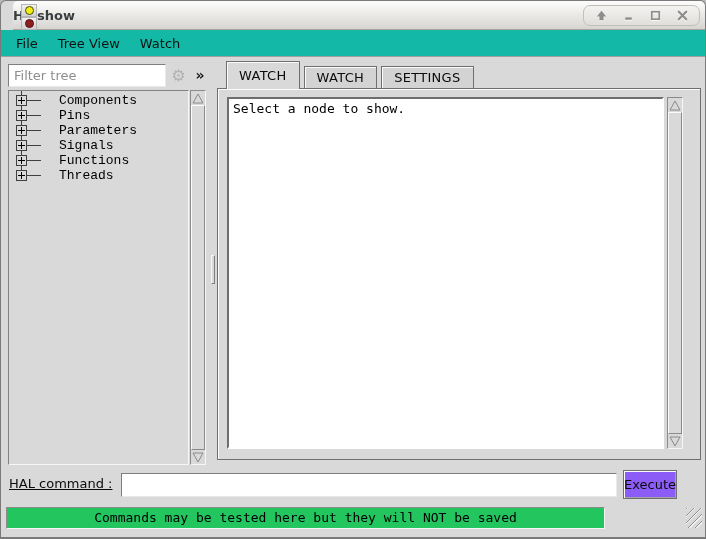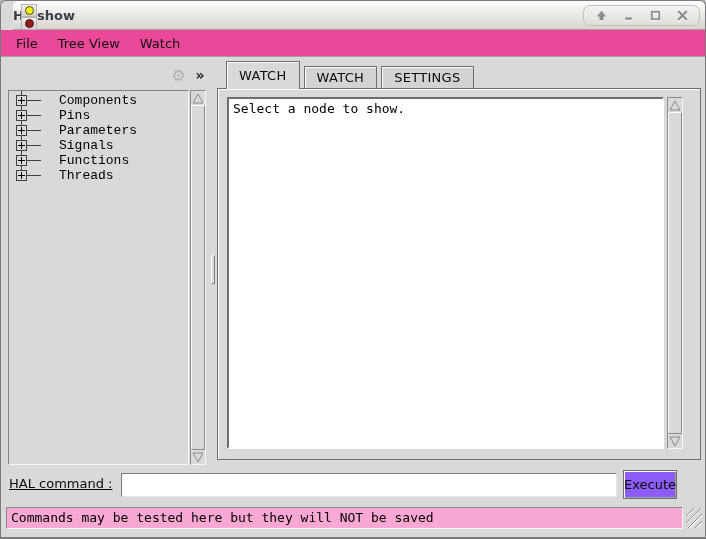--- a/index.html
+++ b/index.html
@@ -34,21 +34,21 @@
   .controls {
     position:absolute; right:5px; top:4px; height:21px;
     display:flex; align-items:center; gap:13px; padding:0 10px;
     background:linear-gradient(#f4f3f1,#e0dedb);
     border:1px solid #c2bfb8; border-radius:7px;
   }
   .ctrl { width:14px; height:14px; display:flex; align-items:center; justify-content:center; filter:drop-shadow(0 1px 0 rgba(255,255,255,.8)); }
 
   
   .menubar {
-    height:27px; flex:0 0 27px; background:#ec4899;
+    height:27px; flex:0 0 27px; background:#14b8a6;
     border-bottom:1px solid #9f9f9f;
     display:flex; align-items:center; padding-left:5px;
     font-size:13px; color:#111;
   }
   .menu-item { padding:3px 10px; }
 
   
   .client { position:relative; flex:1; background:#d9d9d9; }
 
   .filter-input {
@@ -134,24 +134,24 @@
     font-family:"DejaVu Sans","Liberation Sans",sans-serif;
   }
   .execute-btn {
     position:absolute; left:622px; top:413px; width:54px; height:29px;
     background:#8b5cf6; border:1px solid #6f6f6f;
     box-shadow:inset 1px 1px 0 #fbfbfb, inset -1px -1px 0 #a2a2a2;
     font-size:13px; color:#0b0b0b;
     font-family:"DejaVu Sans","Liberation Sans",sans-serif;
   }
   .statusbar {
-    position:absolute; left:5px; top:450px; width:677px; height:22px;
-    background:#f9a8d4; border:1px solid; border-color:#8b8b8b #f6f6f6 #f6f6f6 #8b8b8b;
+    position:absolute; left:5px; top:450px; width:599px; height:22px;
+    background:#22c55e; border:1px solid; border-color:#8b8b8b #f6f6f6 #f6f6f6 #8b8b8b;
     font-family:"DejaVu Sans Mono","Liberation Mono",monospace;
-    font-size:13px; color:#000; padding:2px 4px; overflow:hidden; white-space:nowrap;
+    font-size:13px; color:#000; padding:2px 4px; overflow:hidden; white-space:nowrap;text-align:center;
   }
   .grip {
     position:absolute; left:685px; top:451px; width:16px; height:20px;
     background:repeating-linear-gradient(135deg,#8f8f8f 0 1px,#f2f2f2 1px 2px,rgba(0,0,0,0) 2px 5px);
   }
 </style>
 </head>
 <body>
 
 <div class="window">
@@ -191,20 +191,21 @@
   </div>
 
   <div class="menubar">
     <div class="menu-item">File</div>
     <div class="menu-item">Tree View</div>
     <div class="menu-item">Watch</div>
   </div>
 
   <div class="client">
 
+    <input class="filter-input" placeholder="Filter tree" style="">
     <div class="gear-btn">⚙</div>
     <div class="chev-btn">»</div>
 
     <div class="tree">
       <div class="trunk"></div>
       <div class="tree-row">
         <span class="plusbox"></span>
           <span class="hline"></span>
         <span>Components</span>
       </div>

